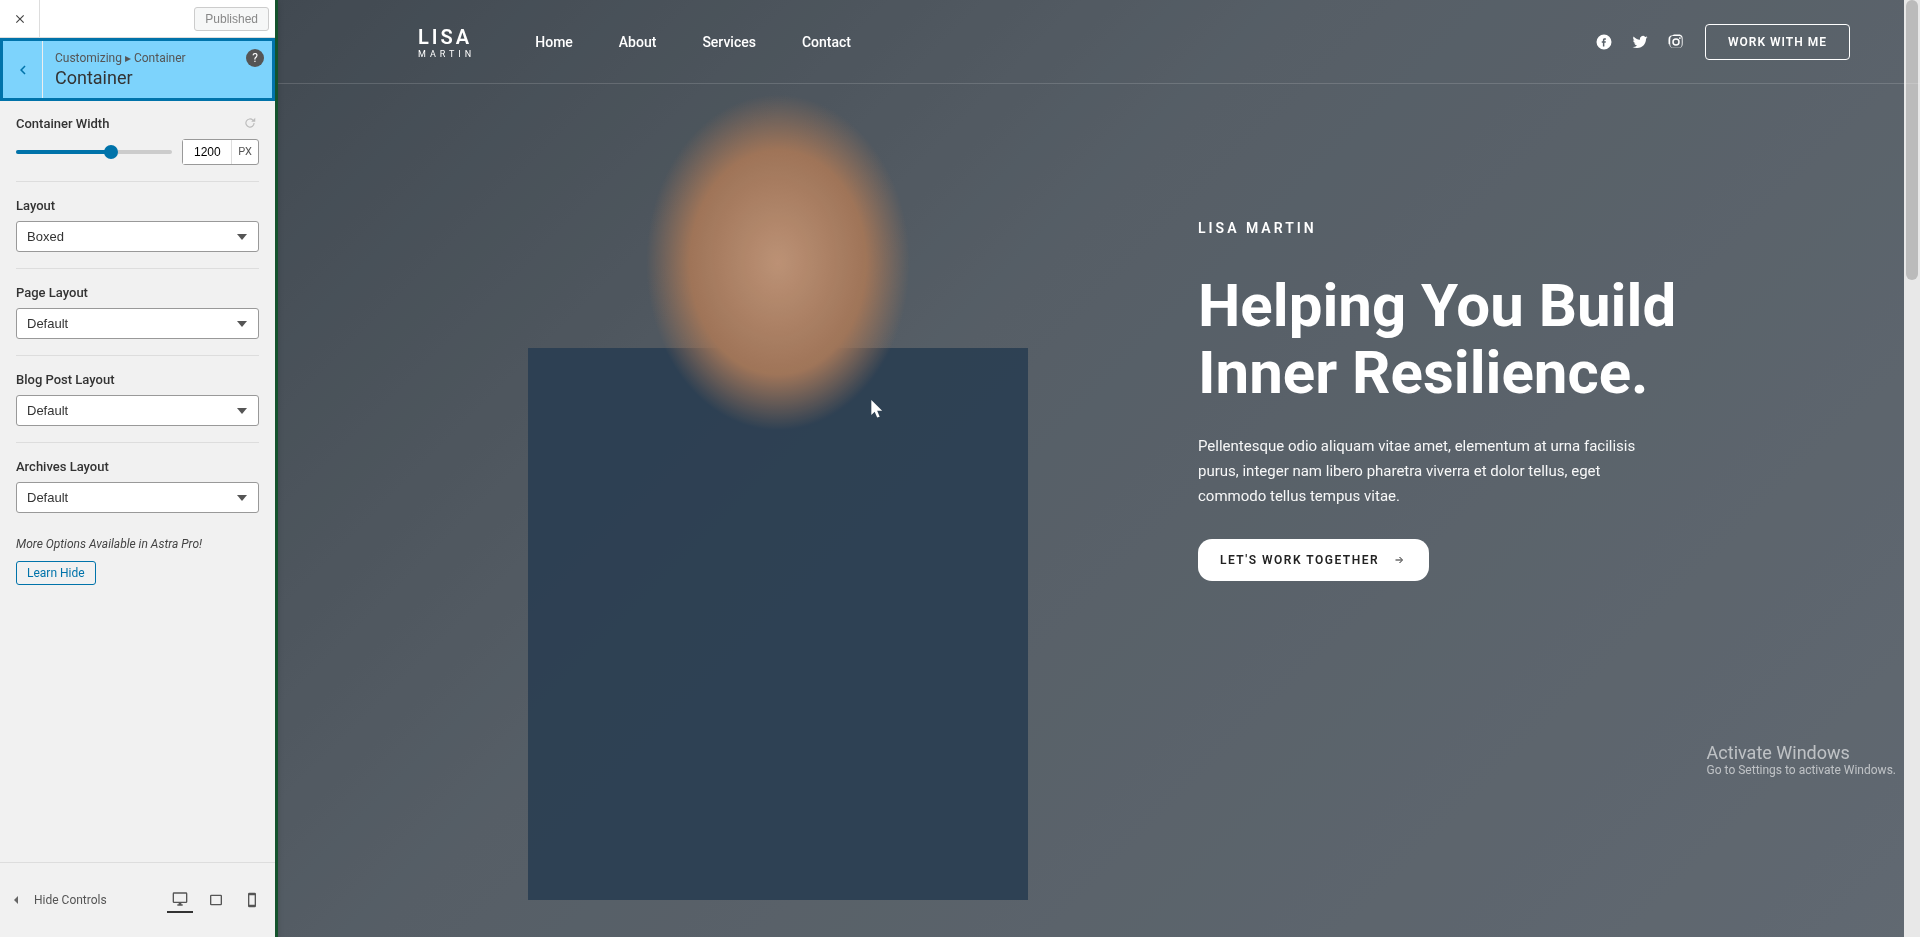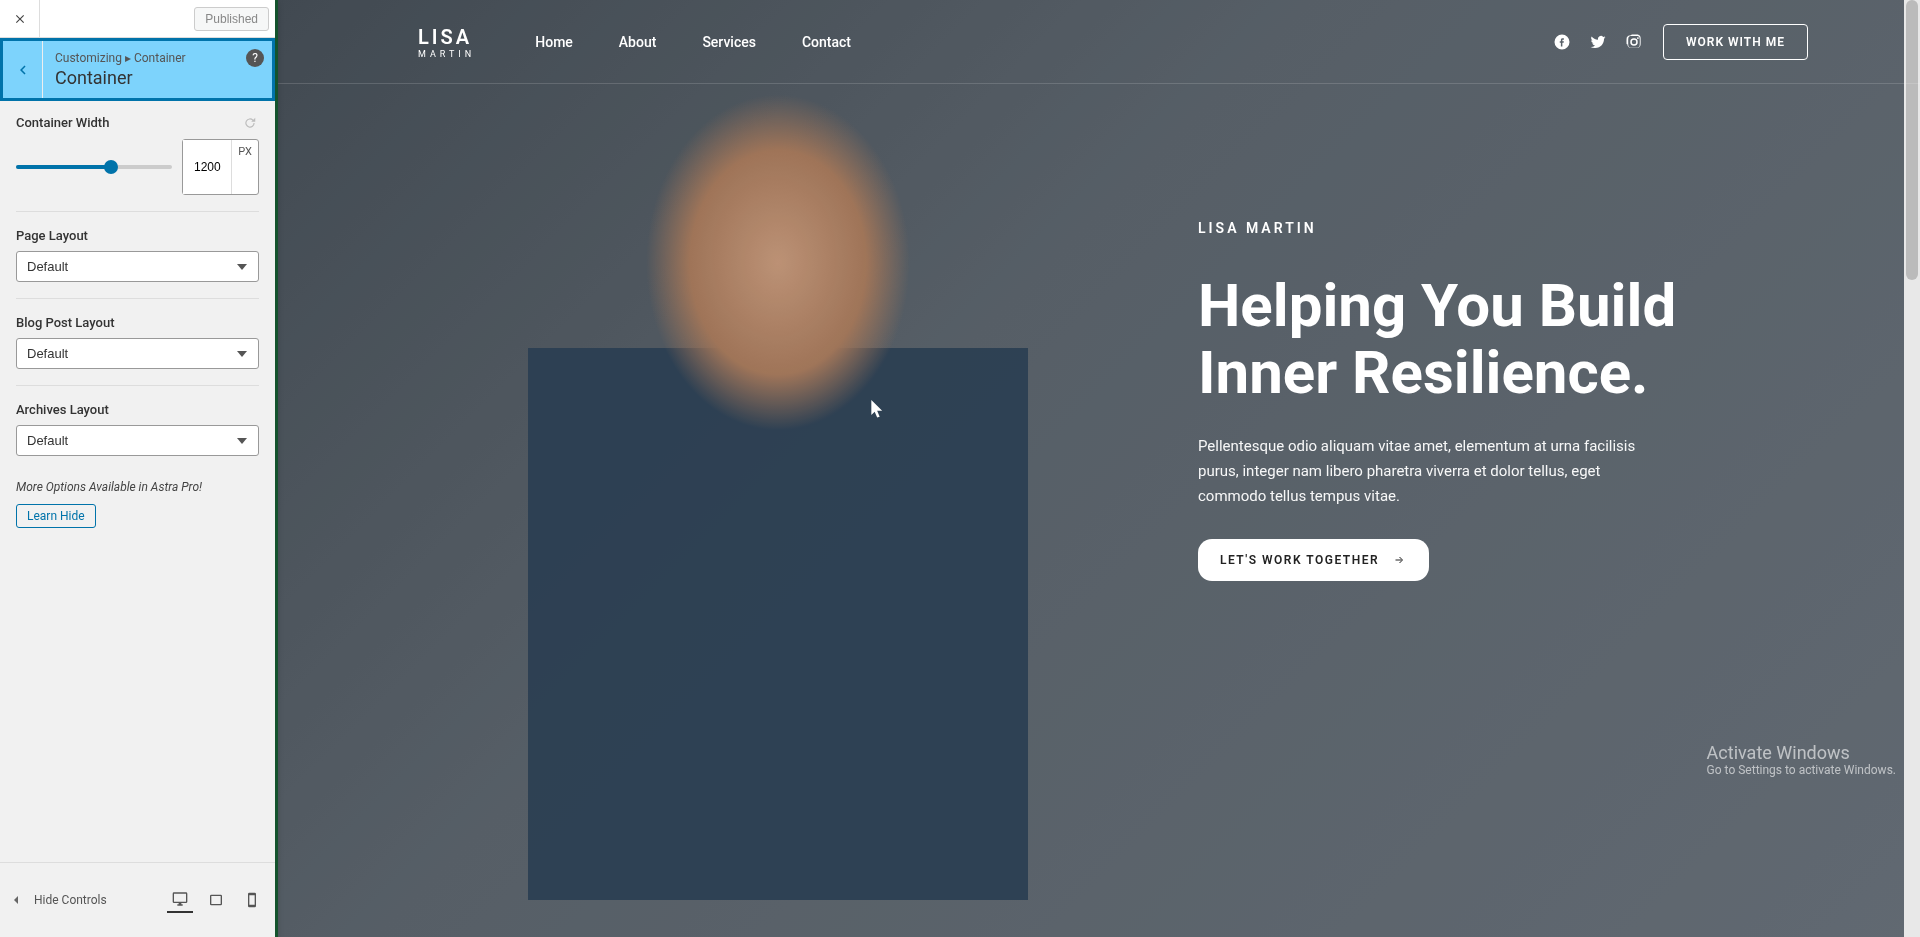--- a/index.html
+++ b/index.html
@@ -20,32 +20,32 @@
 .back-btn { width: 40px; display: flex; align-items: center; justify-content: center; cursor: pointer; border-right: 1px solid #eee; }
 .back-btn svg { width: 18px; height: 18px; fill: #0073aa; }
 .section-title-group { flex: 1; padding: 10px 12px; }
 .breadcrumb { font-size: 12px; color: #555; }
 .section-title { font-size: 18px; font-weight: 400; color: #333; margin-top: 2px; }
 .help-btn { position: absolute; right: 8px; top: 8px; width: 18px; height: 18px; border-radius: 50%; background: #555; color: #fff; display: flex; align-items: center; justify-content: center; font-size: 12px; cursor: pointer; }
 
 .sidebar-body { flex: 1; overflow-y: auto; padding: 14px 16px; }
 .control-group { padding-bottom: 16px; margin-bottom: 16px; border-bottom: 1px solid #ddd; }
 .control-group.last { border-bottom: none; margin-bottom: 8px; }
-.control-label-row { display: flex; justify-content: space-between; margin-bottom: 8px; }
+.control-label-row { display: flex; justify-content: space-between; align-items: center; margin-bottom: 8px; }
 .control-label { font-size: 13px; color: #333; font-weight: 500; }
 .reset-btn { width: 16px; height: 16px; cursor: pointer; opacity: 0.5; }
 .reset-btn svg { width: 14px; height: 14px; fill: #888; }
 
 .slider-row { display: flex; align-items: center; gap: 10px; }
 .slider { flex: 1; position: relative; height: 20px; }
 .slider-track { position: absolute; top: 8px; left: 0; right: 0; height: 4px; background: #ccc; border-radius: 2px; }
 .slider-fill { position: absolute; top: 8px; left: 0; height: 4px; background: #0073aa; border-radius: 2px; width: 61%; }
 .slider-thumb { position: absolute; top: 3px; left: 61%; width: 14px; height: 14px; background: #0073aa; border-radius: 50%; transform: translateX(-50%); cursor: pointer; }
 .slider-input-group { display: flex; border: 1px solid #999; border-radius: 3px; background: #fff; }
-.slider-value { width: 48px; border: none; text-align: center; font-size: 12px; padding: 20px 2px; outline: none; }
+.slider-value { width: 48px; border: none; text-align: center; font-size: 12px; padding: 5px 2px; outline: none; }
 .slider-unit { padding: 5px 6px; font-size: 11px; color: #555; border-left: 1px solid #ddd; }
 
 .sel { width: 100%; padding: 7px 10px; border: 1px solid #999; border-radius: 3px; background: #fff; font-size: 13px; color: #333; appearance: none; position: relative; }
 .sel-wrap { position: relative; }
 .sel-wrap::after { content: ""; position: absolute; right: 12px; top: 50%; transform: translateY(-50%); width: 0; height: 0; border-left: 5px solid transparent; border-right: 5px solid transparent; border-top: 6px solid #555; pointer-events: none; }
 
 .italic-note { font-size: 12px; font-style: italic; color: #444; margin-bottom: 10px; }
 .learn-more { display: inline-block; padding: 4px 10px; border: 1px solid #0073aa; color: #0073aa; font-size: 12px; border-radius: 3px; cursor: pointer; }
 
 .sidebar-footer { border-top: 1px solid #ddd; background: #f1f1f1; display: flex; align-items: center; padding: 24px 10px; }
@@ -55,21 +55,21 @@
 .dev-btn { width: 26px; height: 26px; display: flex; align-items: center; justify-content: center; cursor: pointer; }
 .dev-btn.active { border-bottom: 2px solid #333; }
 .dev-btn svg { width: 16px; height: 16px; fill: #555; }
 
 
 .preview { flex: 1; position: relative; background: linear-gradient(135deg, #5a6268 0%, #7a8288 40%, #8a9299 100%); overflow: hidden; }
 .preview::before { content: ""; position: absolute; inset: 0; background: rgba(20,30,40,0.35); }
 
 .hero-person { position: absolute; left: 250px; top: 50px; width: 500px; height: 850px; background: radial-gradient(ellipse 220px 280px at 50% 25%, #c89878 0%, #a87858 40%, transparent 60%), linear-gradient(180deg, transparent 0%, transparent 35%, #2a3e52 35%, #2a3e52 100%); border-radius: 50% 50% 0 0 / 30% 30% 0 0; opacity: 0.9; }
 
-.topbar { position: absolute; top: 0; left: 0; right: 0; height: 84px; display: flex; align-items: center; padding: 0 112px 0 140px; z-index: 5; border-bottom: 1px solid rgba(255,255,255,0.15); }
+.topbar { position: absolute; top: 0; left: 0; right: 0; height: 84px; display: flex; align-items: center; padding: 0 70px 0 140px; z-index: 5; border-bottom: 1px solid rgba(255,255,255,0.15); }
 .logo { color: #fff; margin-right: 40px; }
 .logo-main { font-size: 20px; font-weight: 600; letter-spacing: 3px; }
 .logo-sub { font-size: 9px; letter-spacing: 4px; text-align: center; }
 .nav { display: flex; gap: 26px; }
 .nav-item { color: #fff; font-size: 14px; font-weight: 500; cursor: pointer; margin-left: 20px; }
 .topbar-right { margin-left: auto; display: flex; align-items: center; gap: 20px; }
 .social-icons { display: flex; gap: 18px; }
 .social-icons span { width: 18px; height: 18px; cursor: pointer; }
 .social-icons svg { width: 18px; height: 18px; fill: #fff; }
 .work-btn { border: 1px solid #fff; color: #fff; padding: 10px 22px; font-size: 12px; font-weight: 600; letter-spacing: 1px; cursor: pointer; border-radius: 4px; }
@@ -137,20 +137,30 @@
             <div class="slider-fill"></div>
             <div class="slider-thumb"></div>
           </div>
           <div class="slider-input-group">
             <input class="slider-value" value="1200" style="">
             <span class="slider-unit">PX</span>
           </div>
         </div>
       </div>
 
+      <div class="control-group">
+        <div class="control-label-row">
+          <span class="control-label">Layout</span>
+        </div>
+        <div class="sel-wrap">
+          <select class="sel">
+            <option>Boxed</option>
+          </select>
+        </div>
+      </div>
 
       <div class="control-group">
         <div class="control-label-row">
           <span class="control-label">Page Layout</span>
         </div>
         <div class="sel-wrap">
           <select class="sel">
             <option>Default</option>
           </select>
         </div>

